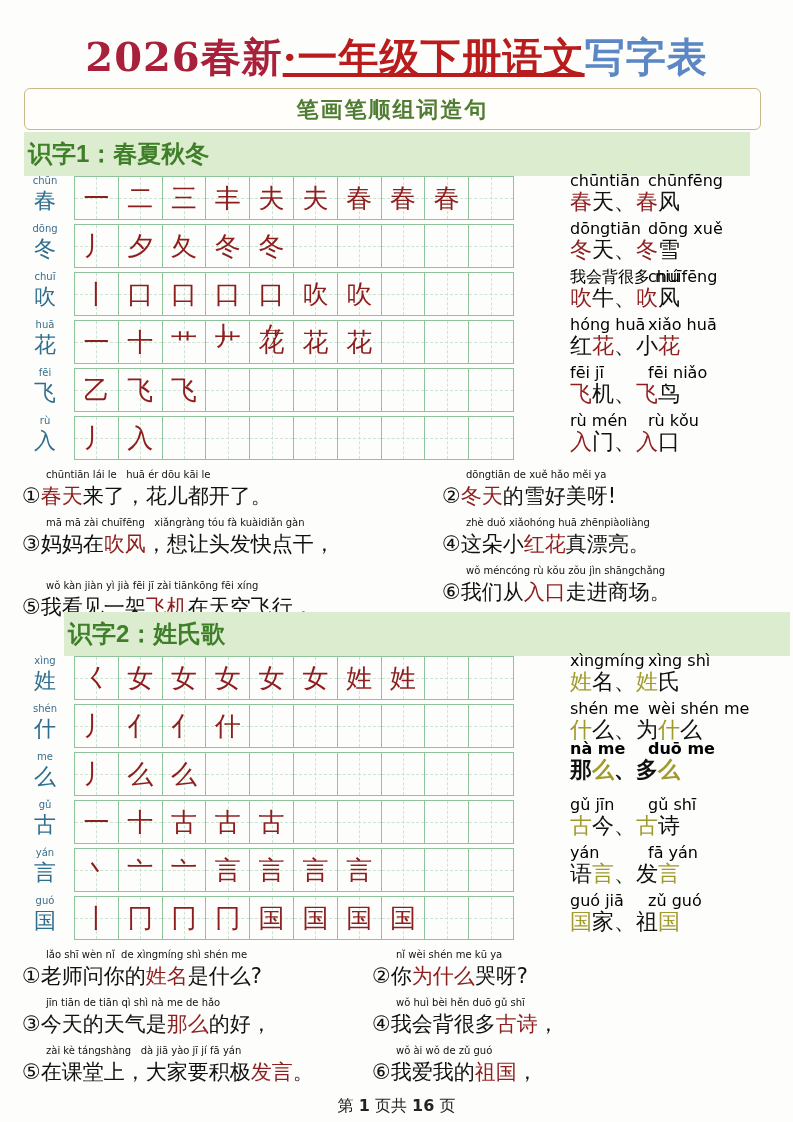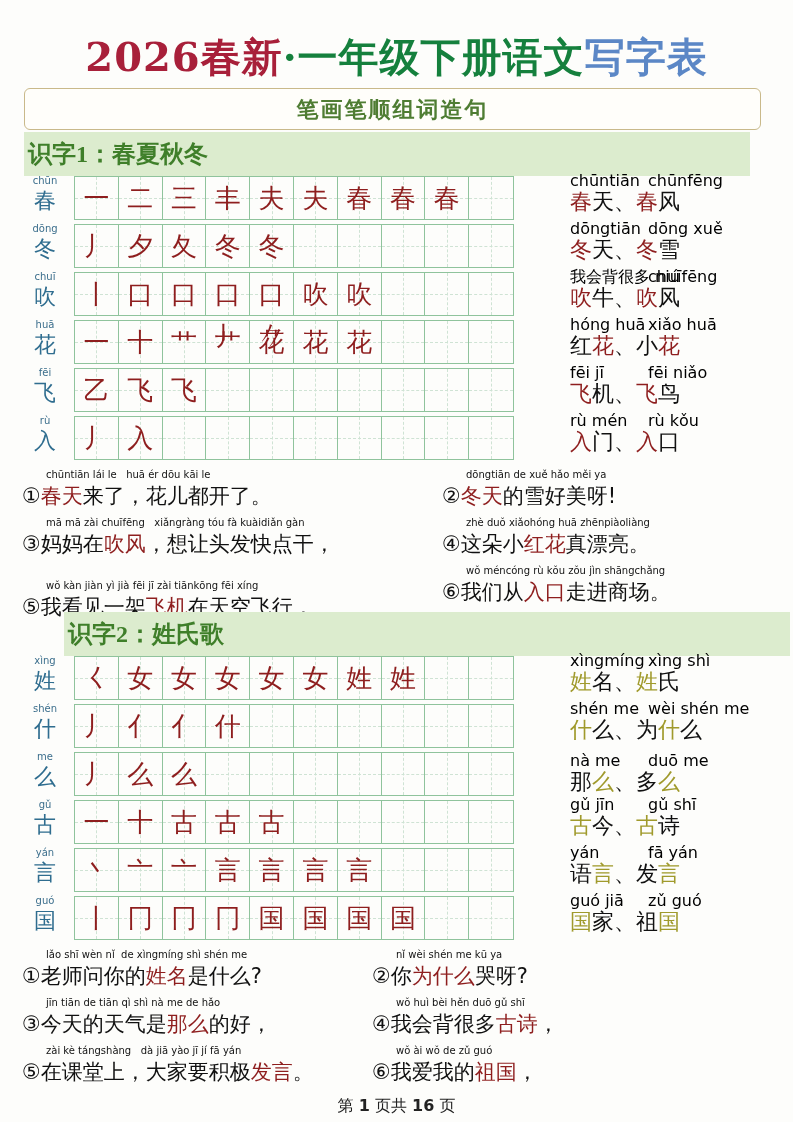--- a/index.html
+++ b/index.html
@@ -1,22 +1,22 @@
 <!DOCTYPE html>
 <html><head>
 <meta charset="utf-8">
 <style>
   * { box-sizing: border-box; margin: 0; padding: 0; }
   body { width: 793px; height: 1122px; background: #fdfdfb; font-family: "DejaVu Sans", sans-serif; position: relative; overflow: hidden; }
   .title { position: absolute; top: 30px; left: 0; width: 793px; text-align: center; font-family: "DejaVu Serif", serif; font-weight: bold; font-size: 40px; letter-spacing: 1px; }
   .title .t1 { color: #a8203a; }
-  .title .t2 { color: #15803d; }
+  .title .t2 { color: #b91c1c; text-decoration: underline; }
   .title .t3 { color: #5b87c6; }
   .subtitle-box { position: absolute; top: 88px; left: 24px; width: 737px; height: 42px; border: 1px solid #c9b98a; border-radius: 6px; background: #fffefa; text-align: center; line-height: 40px; color: #4f7d33; font-size: 22px; font-weight: bold; font-family: "DejaVu Serif", serif; letter-spacing: 2px; }
-  .section-bar { position: absolute; left: 24px; width: 726px; height: 44px; background: #dcecce; color: #3f7f2a; font-size: 24px; font-weight: bold; padding-left: 4px; line-height: 44px; font-family: Liberation Serif, serif; }
+  .section-bar { position: absolute; left: 24px; width: 726px; height: 44px; background: #dcecce; color: #3f7f2a; font-size: 24px; font-weight: bold; padding-left: 4px; line-height: 44px; font-family: Liberation Sans, sans-serif; }
   .char-row { position: absolute; left: 22px; height: 46px; }
   .char-label { position: absolute; left: 0; width: 46px; text-align: center; }
   .char-label .py { font-size: 10px; color: #3b6e8c; display: block; height: 14px; line-height: 14px; }
   .char-label .hz { font-size: 22px; color: #2f6d8f; display: block; line-height: 26px; }
   .grid { position: absolute; left: 52px; top: 2px; width: 440px; height: 44px; display: flex; border: 1px solid #8fc39c; }
   .cell { width: 44px; height: 42px; border-right: 1px solid #8fc39c; position: relative; font-family: "DejaVu Serif", serif; font-size: 26px; color: #8e1e1e; text-align: center; line-height: 42px; }
   .cell:last-child { border-right: none; }
   .cell::before { content: ""; position: absolute; left: 50%; top: 0; bottom: 0; border-left: 1px dashed #cfe3d4; }
   .cell::after { content: ""; position: absolute; top: 50%; left: 0; right: 0; border-top: 1px dashed #cfe3d4; }
   .cell span { position: relative; z-index: 1; }
@@ -315,21 +315,21 @@
     </div>
     <div class="words" style="top: 654px;">
       <div class="word-item" style="top: 0px;">
         <div class="pys"><span style="display: inline-block; width: 78px;">xìngmíng</span><span>xìng shì</span></div>
         <div class="hzs"><span class="hl2">姓</span><span>名</span><span>、</span><span class="hl2">姓</span><span>氏</span></div>
       </div>
       <div class="word-item" style="top: 48px;">
         <div class="pys"><span style="display: inline-block; width: 78px;">shén me</span><span>wèi shén me</span></div>
         <div class="hzs"><span class="hl2">什</span><span>么</span><span>、</span><span>为</span><span class="hl2">什</span><span>么</span></div>
       </div>
-      <div class="word-item" style="top: 100px;">
+      <div class="word-item" style="top: 88px; font-weight: bold;">
         <div class="pys"><span style="display: inline-block; width: 78px;">nà me</span><span>duō me</span></div>
         <div class="hzs"><span>那</span><span class="hl2">么</span><span>、</span><span>多</span><span class="hl2">么</span></div>
       </div>
       <div class="word-item" style="top: 144px;">
         <div class="pys"><span style="display: inline-block; width: 78px;">gǔ jīn</span><span>gǔ shī</span></div>
         <div class="hzs"><span class="hl2">古</span><span>今</span><span>、</span><span class="hl2">古</span><span>诗</span></div>
       </div>
       <div class="word-item" style="top: 192px;">
         <div class="pys"><span style="display: inline-block; width: 78px;">yán</span><span>fā yán</span></div>
         <div class="hzs"><span>语</span><span class="hl2">言</span><span>、</span><span>发</span><span class="hl2">言</span></div>

